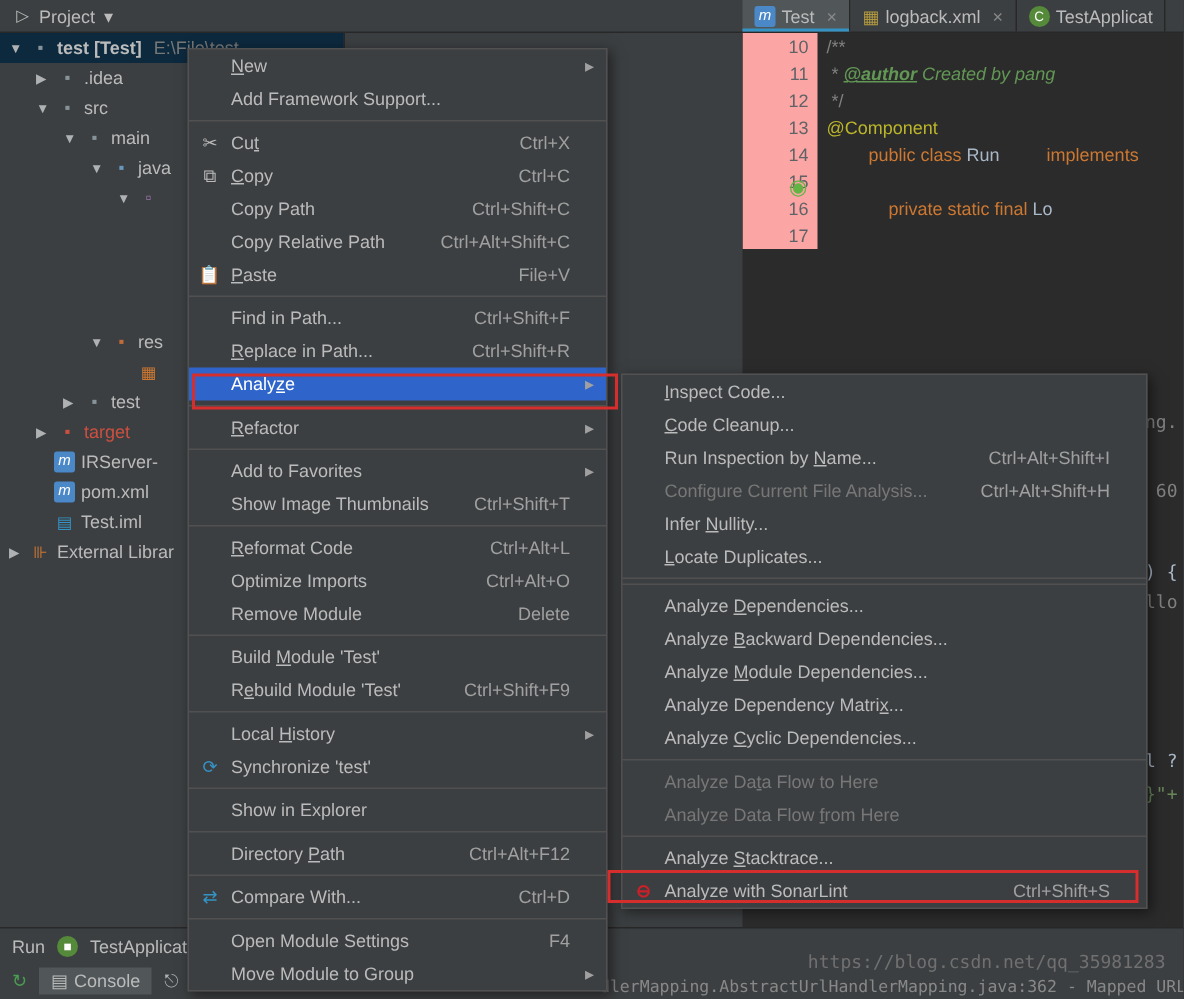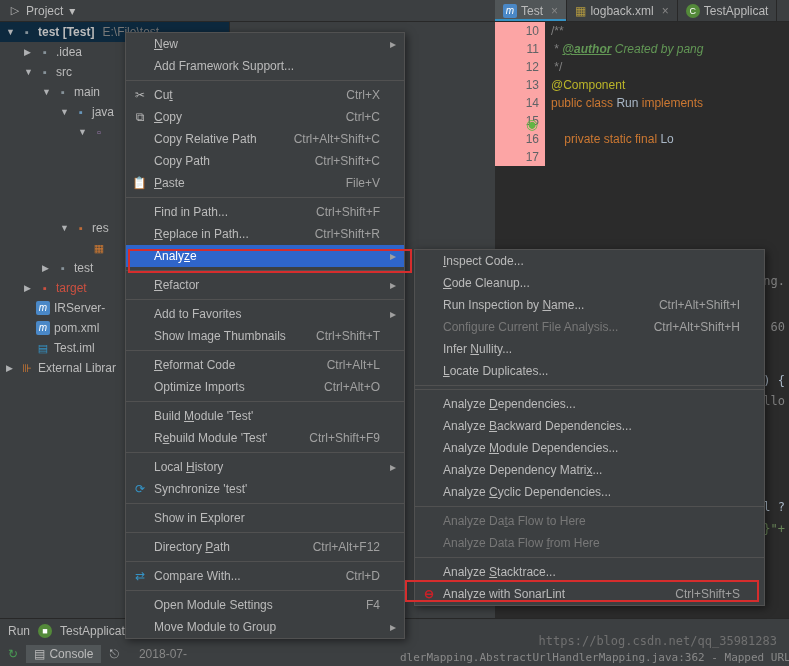--- a/index.html
+++ b/index.html
@@ -29,21 +29,21 @@
 .ficon { width: 14px; height: 14px; display: inline-flex; align-items: center; justify-content: center; font-size: 11px; }
 .folder { color: #87939a; }
 .bold { font-weight: bold; }
 
 
 .editor { position: absolute; top: 22px; left: 495px; right: 0; bottom: 0; background: #2b2b2b; font-family: "Consolas", monospace; font-size: 13px; overflow: hidden; }
 .gutter { position: absolute; top: 0; left: 0; width: 50px; background: #fca5a5; color: #606366; text-align: right; padding-right: 6px; }
 .gutter .ln { height: 18px; line-height: 18px; }
 .code { position: absolute; top: 0; left: 50px; right: 0; }
 .code .cl { height: 18px; line-height: 18px; white-space: pre; padding-left: 6px; }
-.kw { color: #cc7832; }
+.kw { color: #cc7832; margin-left: 28px; }
 .anno { color: #bbb529; text-align: right; }
 .comment { color: #629755; font-style: italic; }
 .commentstar { color: #808080; }
 .type { color: #a9b7c6; }
 .doc-tag { color: #629755; font-style: italic; font-weight: bold; text-decoration: underline; }
 
 
 .menu { position: absolute; background: #3c3f41; border: 1px solid #515151; box-shadow: 2px 2px 8px rgba(0,0,0,0.5); z-index: 10; }
 .mi { display: flex; align-items: center; height: 22px; padding: 0 24px 0 28px; color: #bbbbbb; position: relative; white-space: nowrap; }
 .mi .sc { margin-left: auto; padding-left: 24px; color: #a0a0a0; }
@@ -222,26 +222,26 @@
       <span class="micon">✂</span>
       <span>Cu<span class="ul">t</span></span>
       <span class="sc">Ctrl+X</span>
     </div>
     <div class="mi">
       <span class="micon">⧉</span>
       <span><span class="ul">C</span>opy</span>
       <span class="sc">Ctrl+C</span>
     </div>
     <div class="mi">
+      <span>Copy Path</span>
+      <span class="sc">Ctrl+Shift+C</span>
+    </div>
+    <div class="mi">
       <span>Copy Relative Path</span>
       <span class="sc">Ctrl+Alt+Shift+C</span>
-    </div>
-    <div class="mi">
-      <span>Copy Path</span>
-      <span class="sc">Ctrl+Shift+C</span>
     </div>
     <div class="mi">
       <span class="micon">📋</span>
       <span><span class="ul">P</span>aste</span>
       <span class="sc">File+V</span>
     </div>
     <div class="sep"></div>
     <div class="mi">
       <span>Find in Path...</span>
       <span class="sc">Ctrl+Shift+F</span>
@@ -269,20 +269,24 @@
       <span class="sc">Ctrl+Shift+T</span>
     </div>
     <div class="sep"></div>
     <div class="mi">
       <span><span class="ul">R</span>eformat Code</span>
       <span class="sc">Ctrl+Alt+L</span>
     </div>
     <div class="mi">
       <span>Optimize Imports</span>
       <span class="sc">Ctrl+Alt+O</span>
+    </div>
+    <div class="mi">
+      <span>Remove Module</span>
+      <span class="sc">Delete</span>
     </div>
     <div class="sep"></div>
     <div class="mi">
       <span>Build <span class="ul">M</span>odule 'Test'</span>
     </div>
     <div class="mi">
       <span>R<span class="ul">e</span>build Module 'Test'</span>
       <span class="sc">Ctrl+Shift+F9</span>
     </div>
     <div class="sep"></div>

